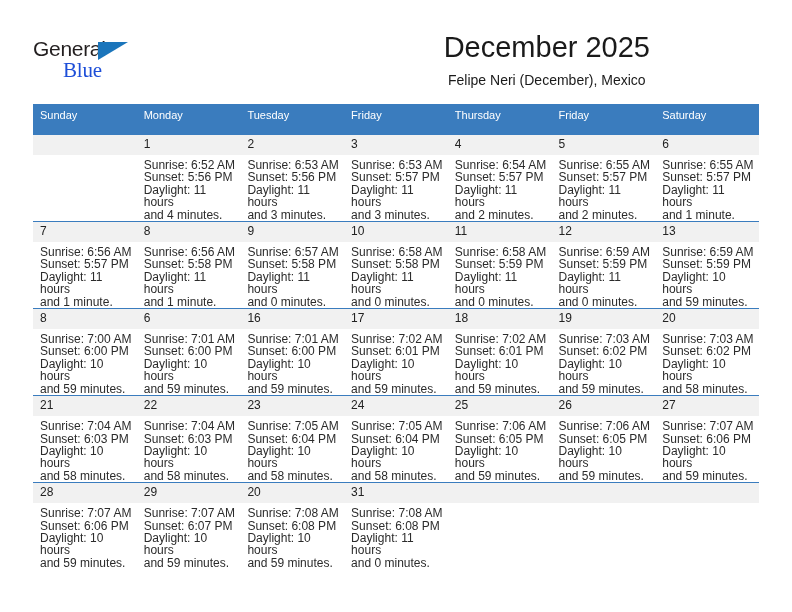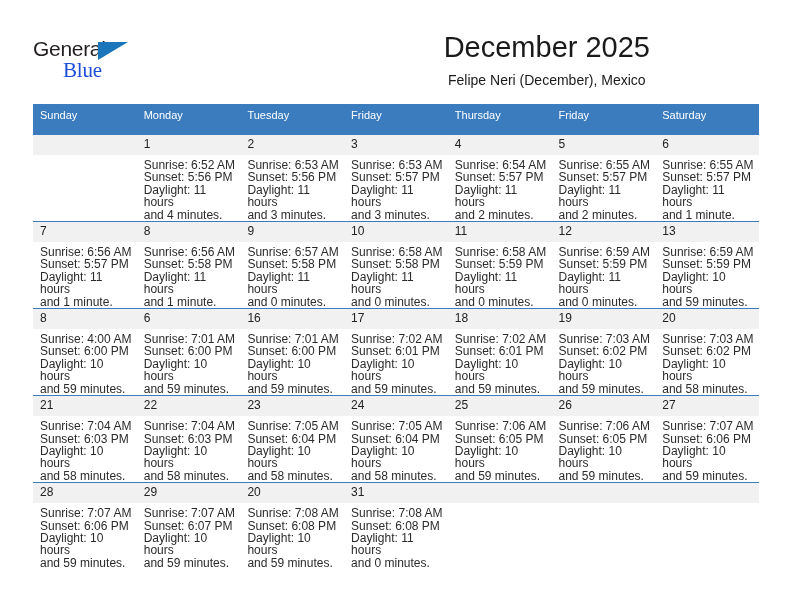--- a/index.html
+++ b/index.html
@@ -332,21 +332,21 @@
                 <div class="daylight-line">and 59 minutes.</div>
               </div>
             </div>
           </td>
         </tr>
         <tr class="week-row">
           <td class="day-cell">
             <div class="cell-inner">
               <span class="daynum">8</span>
               <div class="details">
-                <div>Sunrise: 4:00 AM</div>
+                <div>Sunrise: 7:00 AM</div>
                 <div>Sunset: 6:00 PM</div>
                 <div class="daylight-line">Daylight: 10 hours</div>
                 <div class="daylight-line">and 59 minutes.</div>
               </div>
             </div>
           </td>
           <td class="day-cell">
             <div class="cell-inner">
               <span class="daynum">6</span>
               <div class="details">

